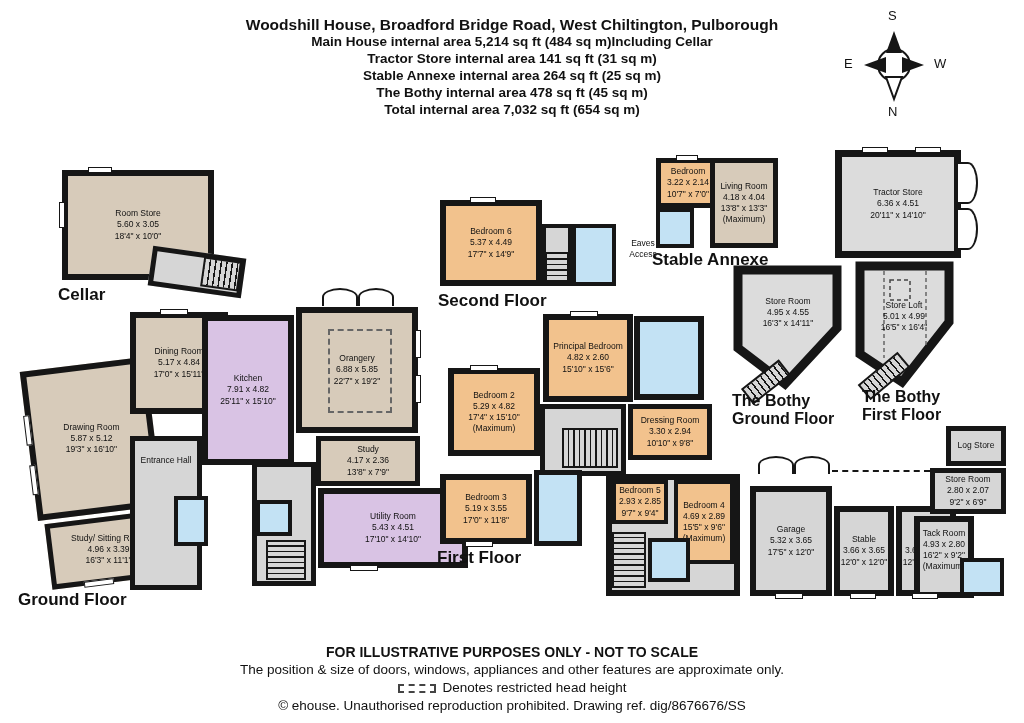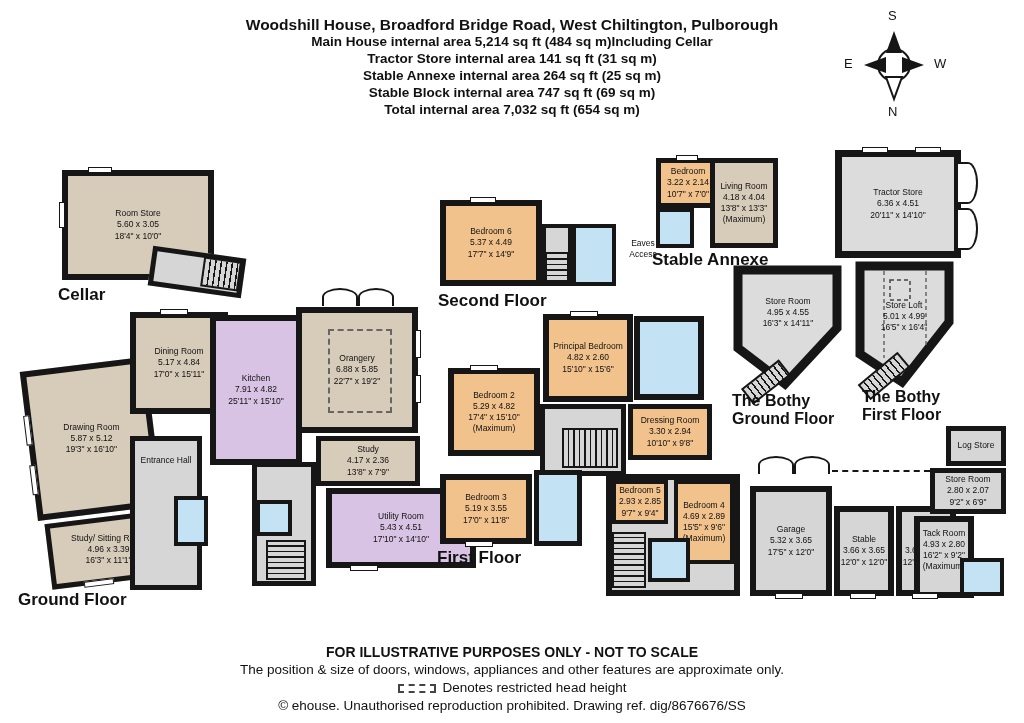--- a/index.html
+++ b/index.html
@@ -14,21 +14,21 @@
   .hdr .t  { font-size:15.5px; font-weight:bold; line-height:1.1; }
   .hdr .s  { font-size:13.5px; font-weight:bold; line-height:1.26; }
   
   .room {
     position:absolute; border:5px solid #161616;
     display:flex; align-items:center; justify-content:center; text-align:center;
   }
   .b4 { border-width:4px; } .b6 { border-width:6px; } .b7 { border-width:7px; }
   .tan    { background:#d7cbba; }
   .orange { background:#f2c28d; }
-  .purple { background:#d9c3e4;margin-left:8px; }
+  .purple { background:#d9c3e4; }
   .blue   { background:#c3e2f4; }
   .gray   { background:#d6d6d6; }
   .lgray  { background:#dcdcdc; }
   .rlabel { font-size:8.5px; line-height:1.3; color:#111; }
   .sec-label { position:absolute; font-weight:bold; font-size:17px; white-space:nowrap; }
   .sec-label.sm { font-size:16px; }
   .stairs {
     position:absolute; border:2px solid #161616;
     background:repeating-linear-gradient(90deg,#d6d6d6 0 4px,#161616 4px 5.5px);
   }
@@ -50,21 +50,21 @@
   .compass-letter { position:absolute; font-size:13px; }
 </style>
 </head>
 <body>
 
 <div class="hdr">
   <div class="t">Woodshill House, Broadford Bridge Road, West Chiltington, Pulborough</div>
   <div class="s">Main House internal area 5,214 sq ft (484 sq m)Including Cellar</div>
   <div class="s">Tractor Store internal area 141 sq ft (31 sq m)</div>
   <div class="s">Stable Annexe internal area 264 sq ft (25 sq m)</div>
-  <div class="s">Stable Block internal area 747 sq ft (69 sq m)</div>
+  <div class="s">The Bothy internal area 478 sq ft (45 sq m)</div>
   <div class="s">Total internal area 7,032 sq ft (654 sq m)</div>
 </div>
 
 <div class="abs" style="left:842px;top:8px;width:104px;height:112px">
   <span class="compass-letter" style="left:46px;top:0">S</span>
   <span class="compass-letter" style="left:2px;top:48px">E</span>
   <span class="compass-letter" style="left:92px;top:48px">W</span>
   <span class="compass-letter" style="left:46px;top:96px">N</span>
   <svg class="abs" style="left:14px;top:16px" width="76" height="82">
     <circle cx="38" cy="41" r="16" fill="#fff" stroke="#161616" stroke-width="2"></circle>

